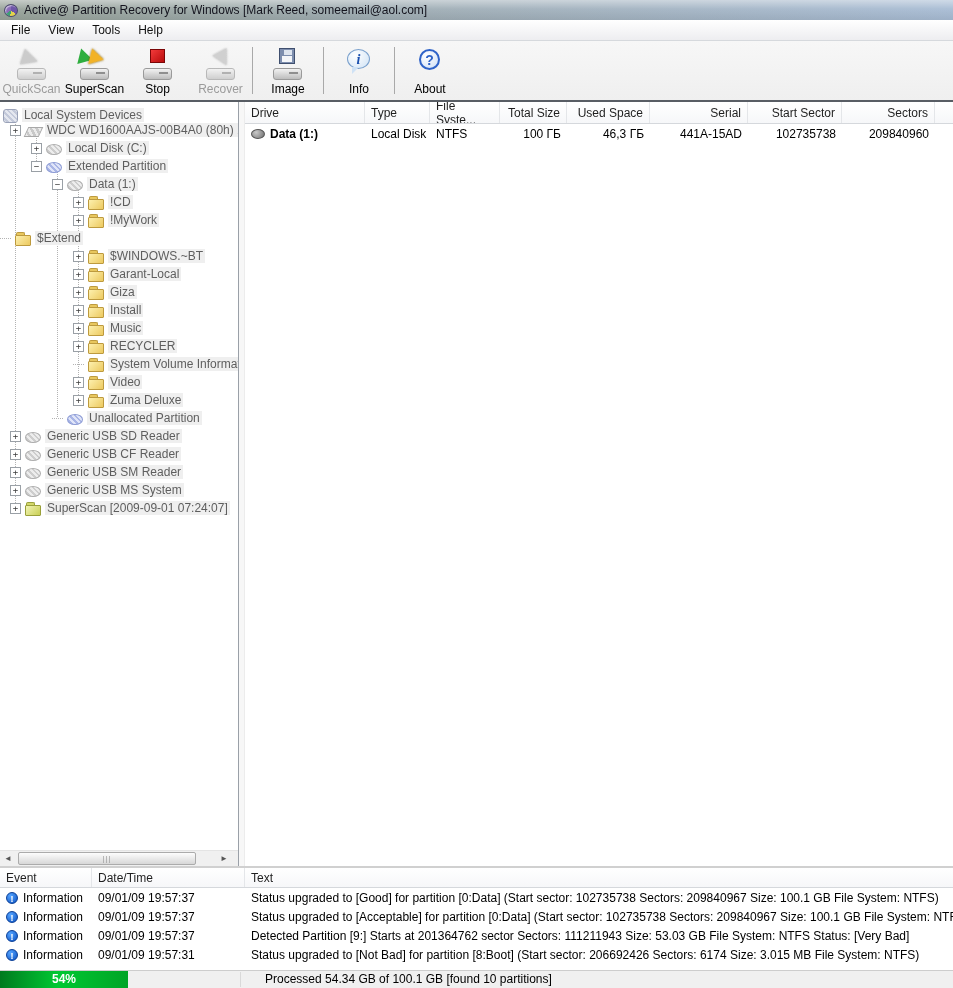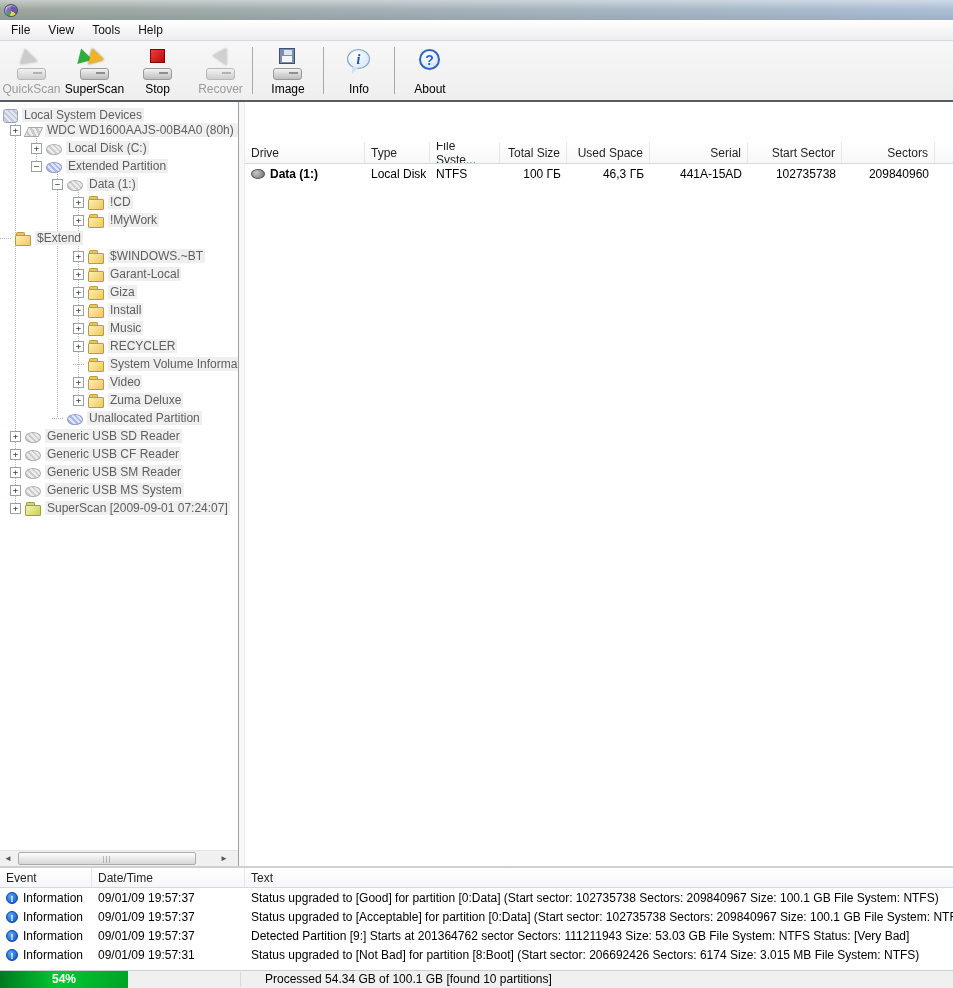--- a/index.html
+++ b/index.html
@@ -101,21 +101,21 @@
   .hscrollbar { height:16px; flex:none; background:#f0f0f0; border-top:1px solid #e4e4e4; position:relative; }
   .sb-arrow { position:absolute; top:1px; width:16px; height:14px; text-align:center; font-size:8px; line-height:14px; color:#555; }
   .sb-arrow.left { left:0; }
   .sb-arrow.right { right:6px; }
   .sb-thumb { position:absolute; top:1px; left:18px; width:178px; height:13px;
     background:linear-gradient(#fdfdfd,#d7d7d7); border:1px solid #ababab; border-radius:2px;
     text-align:center; line-height:11px; font-size:8px; color:#9a9a9a; letter-spacing:1px; }
 
   .splitter { width:6px; flex:none; background:#f7f7f7; border-right:1px solid #ececec; }
 
-  .list-panel { flex:1; background:#fff; display:flex; flex-direction:column; overflow:hidden;margin-top:40px; }
+  .list-panel { flex:1; background:#fff; display:flex; flex-direction:column; overflow:hidden; }
   .list-header { display:flex; height:22px; flex:none; background:linear-gradient(#ffffff,#f6f7f9);
     border-bottom:1px solid #d5d8dc; }
   .lh-col { display:flex; align-items:center; padding:0 6px; border-right:1px solid #e4e6e9; color:#1f1f1f; overflow:hidden; }
   .lh-col.right, .lr-cell.right { justify-content:flex-end; }
   .lh-col.fill { flex:1; border-right:none; }
   .list-row { display:flex; height:20px; align-items:center; }
   .lr-cell { display:flex; align-items:center; padding:0 6px; overflow:hidden; white-space:nowrap; }
   .drive-cell-label { font-weight:bold; }
   .drive-icon { width:14px; height:10px; border-radius:50%; margin-right:5px; flex:none;
     background:radial-gradient(circle at 35% 30%, #c9c9c9, #6e6e6e); border:1px solid #565656; }
@@ -137,20 +137,21 @@
   .status-sep { position:absolute; left:240px; top:1px; width:1px; height:15px; background:#d9d9d9; }
   .status-msg { position:absolute; left:265px; top:0; line-height:17px; color:#000; }
 </style>
 </head>
 <body>
 
 <div class="window">
 
   <div class="titlebar">
     <span class="app-icon"></span>
+    <span class="title-text">Active@ Partition Recovery for Windows  [Mark Reed, someemail@aol.com]</span>
   </div>
 
   <div class="menubar">
       <div class="menu-item">File</div>
       <div class="menu-item">View</div>
       <div class="menu-item">Tools</div>
       <div class="menu-item">Help</div>
     </div>
 
   <div class="toolbar">

